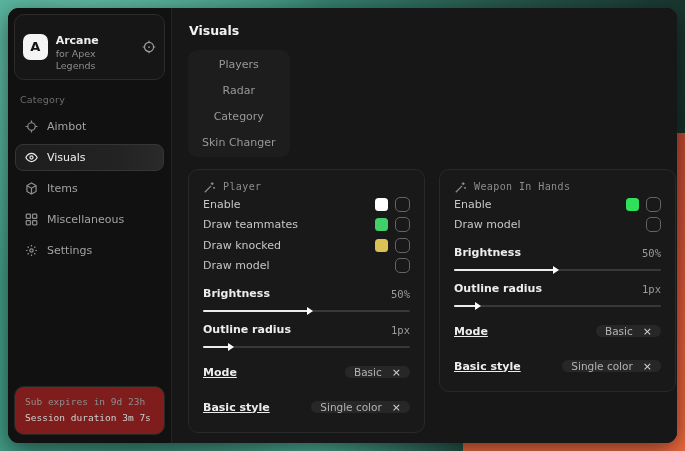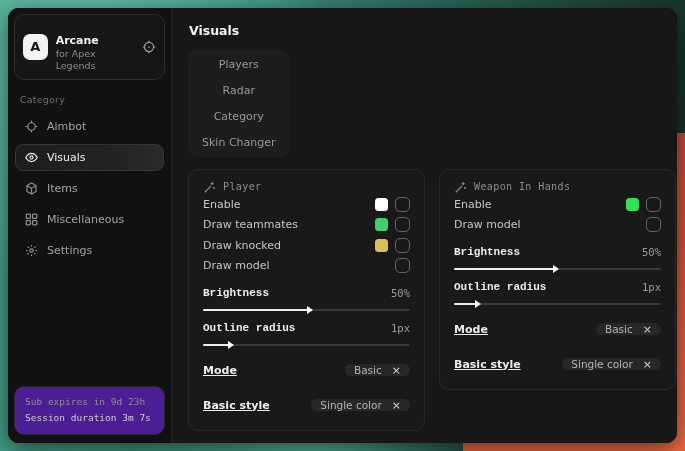--- a/index.html
+++ b/index.html
@@ -26,21 +26,21 @@
   .brand-ico{margin-left:auto;color:#9c9c9c;display:flex;}
   .category{font-size:9.5px;color:#6d6d6d;margin:14px 6px 8px 6px;letter-spacing:.2px;}
   .nav{display:flex;flex-direction:column;gap:4px;padding:0 1px;}
   .nav-item{display:flex;align-items:center;gap:9px;padding:6px 9px;border-radius:8px;
     border:1px solid transparent;color:#a2a2a2;font-size:11px;cursor:pointer;}
   .nav-item .nico{display:flex;color:#8f8f8f;}
   .nav-item.active{background:linear-gradient(90deg,#1d1d1d 0%,#232323 70%,#2a2a2a 100%);
     border-color:#353535;color:#f1f1f1;}
   .nav-item.active .nico{color:#e8e8e8;}
   .footer-card{margin-top:auto;border:1px solid #282828;border-radius:10px;padding:7px 10px;
-    background:#4c1d95;font-family:"DejaVu Sans Mono","Liberation Mono",monospace;
+    background:#7f1d1d;font-family:"DejaVu Sans Mono","Liberation Mono",monospace;
     font-size:9.5px;color:#8e8e8e;line-height:1.75;}
   .footer-line2{color:#cfcfcf;}
   
   .main{flex:1;background:#171717;border-left:1px solid #242424;padding:13px 16px;
     box-sizing:border-box;display:flex;flex-direction:column;}
   .page-title{font-size:12.5px;font-weight:700;color:#f2f2f2;margin:2px 0 12px 1px;}
   .tab-bar{display:inline-flex;align-self:flex-start;align-items:center;gap:3px;
     background:#1d1d1d;border-radius:9px;padding:3px 4px;flex-direction:column;}
   .tab{font-family:inherit;font-size:11px;color:#989898;background:none;border:none;
     padding:5px 10px;border-radius:6px;cursor:pointer;}
@@ -52,21 +52,21 @@
   .card-title{font-family:"DejaVu Sans Mono","Liberation Mono",monospace;font-size:10px;
     letter-spacing:.4px;color:#8d8d8d;}
   .trow{display:flex;align-items:center;justify-content:space-between;height:20.5px;}
   .trow-label{font-size:11px;color:#c6c6c6;}
   .trow-right{display:flex;align-items:center;gap:7px;}
   .swatch{width:13px;height:13px;border-radius:3.5px;cursor:pointer;}
   .checkbox{width:15px;height:15px;border-radius:5px;border:1.5px solid #646464;
     box-sizing:border-box;cursor:pointer;background:transparent;}
   .slider-sec{margin-top:11px;}
   .slider-head{display:flex;align-items:center;justify-content:space-between;}
-  .slider-label{font-size:11px;font-weight:700;color:#ededed;font-family:Liberation Mono, monospace;}
+  .slider-label{font-size:11px;font-weight:700;color:#ededed;}
   .slider-value{font-family:"DejaVu Sans Mono","Liberation Mono",monospace;
     font-size:10.5px;color:#9b9b9b;}
   .track{position:relative;height:2px;background:#383838;border-radius:2px;
     margin-top:10px;margin-bottom:3px;cursor:pointer;}
   .fill{position:absolute;left:0;top:0;height:2px;background:#ececec;border-radius:2px;}
   .thumb{position:absolute;top:-3px;width:0;height:0;
     border-left:6px solid #ffffff;border-top:4px solid transparent;border-bottom:4px solid transparent;}
   .sel-row{display:flex;align-items:center;justify-content:space-between;margin-top:13px;height:22px;}
   .sel-label{font-size:11px;font-weight:700;color:#ededed;text-decoration:underline;}
   .chip{display:flex;align-items:center;gap:10px;background:#272727;border-radius:6px;

